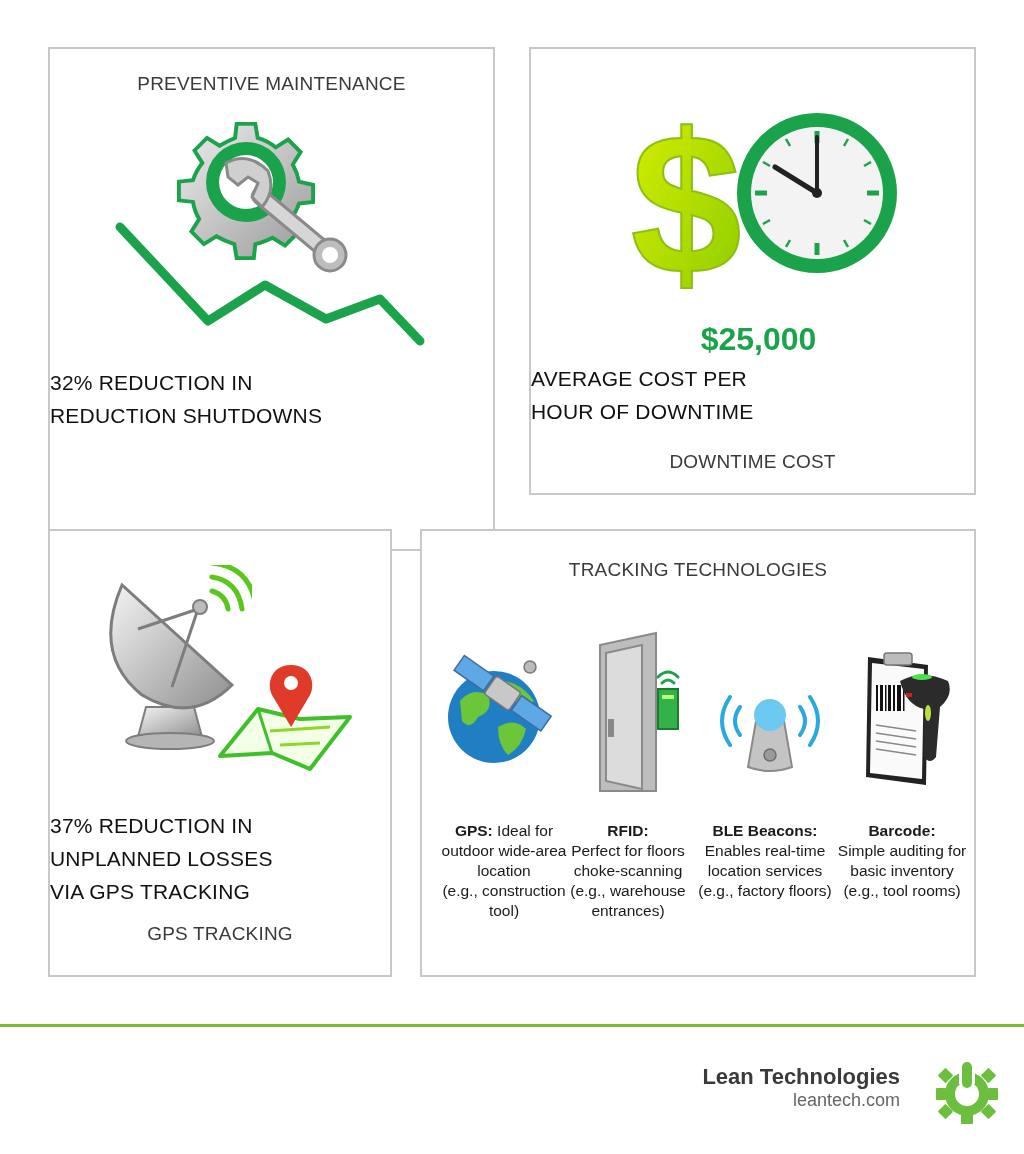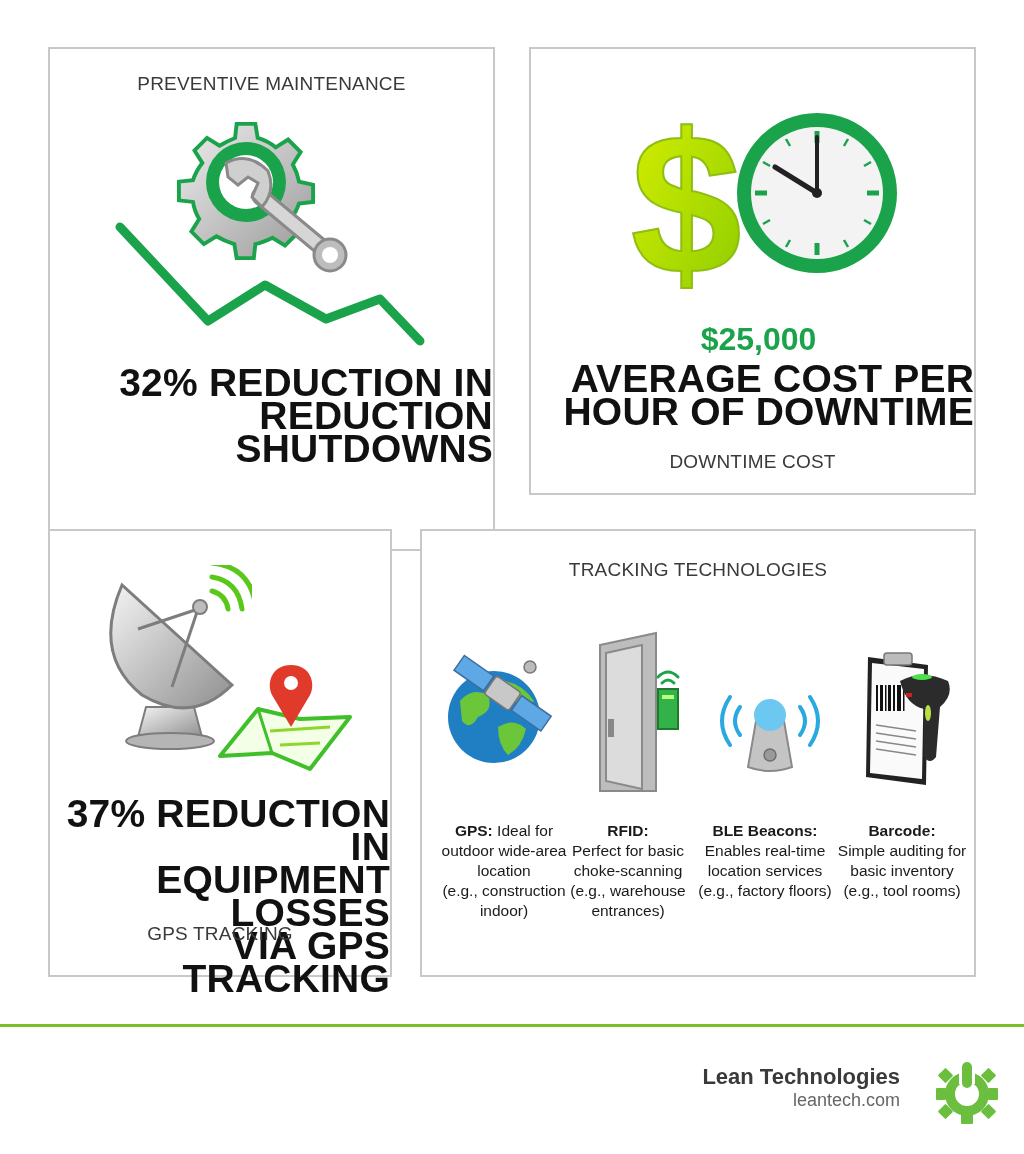--- a/index.html
+++ b/index.html
@@ -9,22 +9,22 @@
   }
   .card {
     position: absolute; box-sizing: border-box; background: #ffffff;
     border: 2px solid #c8c8c8;
   }
   .label {
     position: absolute; left: 0; right: 0; text-align: center;
     font-size: 19px; color: #3a3a3a; letter-spacing: 0.2px;
   }
   .headline {
-    position: absolute; left: 0; right: 0; text-align: right;
-    font-weight: bold; color: #111111; font-size: 39px; line-height: 33px;
+    position: absolute; left: 0; right: 0; text-align: left;
+    font-weight: normal; color: #111111; font-size: 21px; line-height: 33px;
     letter-spacing: 0.2px;
   }
   .big-value {
     position: absolute; left: 12px; right: 0; text-align: center;
     font-weight: bold; font-size: 32px; line-height: 48px;
   }
   .icon { position: absolute; }
   .tech-desc {
     position: absolute; top: 290px; text-align: center; font-size: 15.5px;
     line-height: 20px; color: #1a1a1a; width: 140px;
@@ -138,23 +138,23 @@
     </g>
   </svg>
   <svg class="icon" style="left:160px; top:130px;" width="150" height="115" viewBox="0 0 150 115">
     <path d="M10,95 L48,48 L90,58 L140,56 L100,108 L62,92 Z" fill="#f4ffe8" stroke="#3fbf2a" stroke-width="4" stroke-linejoin="round"></path>
     <line x1="60" y1="70" x2="120" y2="66" stroke="#8fd62a" stroke-width="3"></line>
     <line x1="70" y1="84" x2="110" y2="82" stroke="#8fd62a" stroke-width="3"></line>
     <line x1="48" y1="48" x2="62" y2="92" stroke="#3fbf2a" stroke-width="3"></line>
     <path d="M81,4 C62,4 56,22 62,34 L81,66 L100,34 C106,22 100,4 81,4 Z" fill="#e03a2a"></path>
     <circle cx="81" cy="22" r="7" fill="#ffffff"></circle>
   </svg>
-  <div class="headline" style="top:266px;">
+  <div class="headline" style="top:278px;">
     <div>37% REDUCTION IN</div>
-    <div>EQUIPMENT LOSSES</div>
+    <div>UNPLANNED LOSSES</div>
     <div>VIA GPS TRACKING</div>
   </div>
   <div class="label" style="top:392px;">GPS TRACKING</div>
 </div>
 
 <div class="card" style="left:420px; top:529px; width:556px; height:448px;">
   <div class="label" style="top:28px;">TRACKING TECHNOLOGIES</div>
 
   <svg class="icon" style="left:20px; top:120px;" width="115" height="115" viewBox="0 0 115 115">
     <circle cx="52" cy="66" r="46" fill="#1f7fc2"></circle>
@@ -216,25 +216,25 @@
     <ellipse cx="60" cy="26" rx="10" ry="3" fill="#4de04a"></ellipse>
     <rect x="44" y="42" width="6" height="4" fill="#d02020"></rect>
     <ellipse cx="66" cy="62" rx="3" ry="8" fill="#b8e040"></ellipse>
   </svg>
 
   <div class="tech-desc" style="left:12px;">
     <div><b>GPS:</b> <span>Ideal for</span></div>
     <div>outdoor wide-area</div>
     <div>location</div>
     <div>(e.g., construction</div>
-    <div>indoor)</div>
+    <div>tool)</div>
   </div>
   <div class="tech-desc" style="left:136px;">
     <div><b>RFID:</b></div>
-    <div>Perfect for basic</div>
+    <div>Perfect for floors</div>
     <div>choke-scanning</div>
     <div>(e.g., warehouse</div>
     <div>entrances)</div>
   </div>
   <div class="tech-desc" style="left:268px; width:150px;">
     <div><b>BLE Beacons:</b></div>
     <div>Enables real-time</div>
     <div>location services</div>
     <div>(e.g., factory floors)</div>
   </div>

